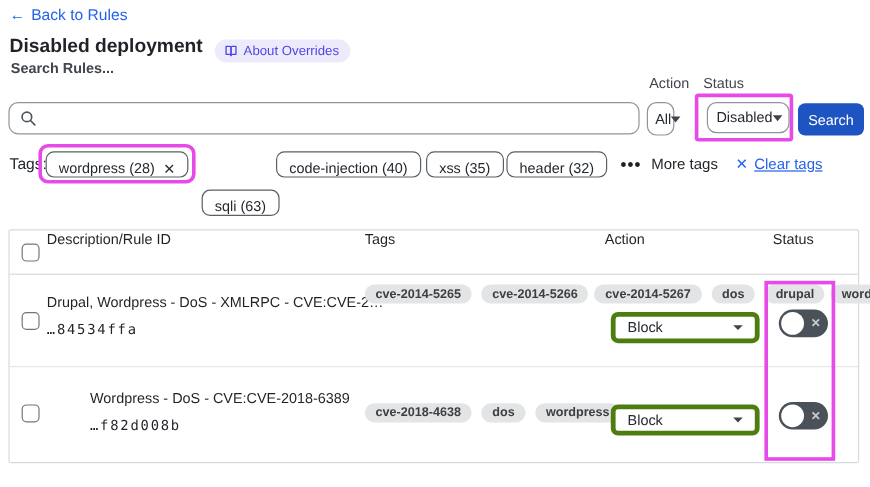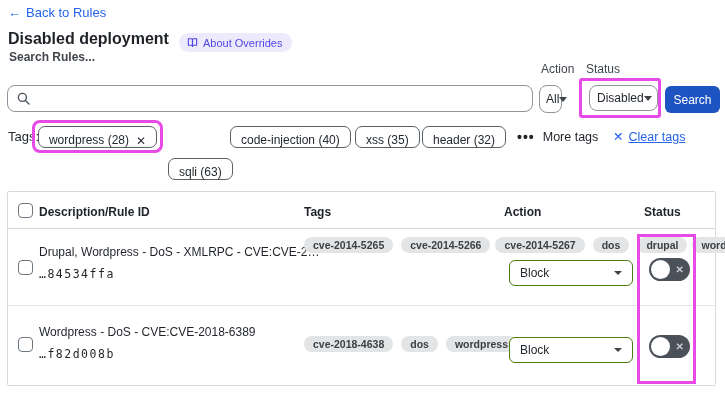--- a/index.html
+++ b/index.html
@@ -55,36 +55,36 @@
              font-size:12.5px;color:#1f2328;cursor:pointer;}
   .more-dots{font-size:14px;font-weight:bold;letter-spacing:1px;}
   .clear-tags{position:absolute;top:129px;left:613px;display:flex;align-items:center;gap:5px;
               font-size:12.5px;color:var(--link);cursor:pointer;}
   .clear-tags .u{text-decoration:underline;}
 
   
   .rules-table{position:absolute;top:191px;left:7px;width:709px;height:195px;border:1px solid var(--border-light);
                border-radius:2px;background:#fff;}
   .thead{position:relative;height:37px;border-bottom:1px solid var(--border-light);}
-  .th{position:absolute;top:13px;font-size:12px;font-weight:bold;color:#1f2328;}
+  .th{position:absolute;top:0;font-size:12px;font-weight:normal;color:#1f2328;}
   .th-desc{left:31px;} .th-tags{left:296px;} .th-action{left:496px;} .th-status{left:636px;}
   .cb{position:absolute;left:10px;width:15px;height:15px;border:1.5px solid #6e777f;border-radius:4px;
       background:#fff;cursor:pointer;}
   .thead .cb{top:11px;}
   .trow{position:relative;height:77px;border-bottom:1px solid #e4e7ea;}
   .trow:last-child{border-bottom:none;}
   .trow .cb{top:31px;}
   .desc-block{position:absolute;left:31px;top:16px;}
   .desc{font-size:12px;color:#1f2328;}
   .rule-id{font-family:"DejaVu Sans Mono",monospace;font-size:11.5px;letter-spacing:1.5px;color:#1f2328;margin-top:8px;}
   .tags-cell{position:absolute;left:296px;display:flex;flex-direction:row;gap:5px;font-weight:bold;}
   .tag-line{display:flex;gap:8px;}
   .pill{background:#e3e4e6;color:#3c4043;font-size:10.5px;padding:2px 9px;border-radius:9px;white-space:nowrap;}
   .action-select-cell{position:absolute;left:501px;top:31px;width:124px;height:26px;padding:0 10px;
-                      border:1px solid #4d7c0f;border-radius:6px;text-align:right;}
+                      border:4px solid #4d7c0f;border-radius:6px;text-align:right;}
   .action-select-cell .caret{border-top-width:4px;}
   .toggle{position:absolute;left:641px;top:29px;width:41px;height:23px;background:#4b5158;border-radius:12px;cursor:pointer;}
   .knob{position:absolute;left:2px;top:2px;width:19px;height:19px;border-radius:50%;background:#fff;}
   .toggle-x{position:absolute;right:6px;top:50%;transform:translateY(-52%);color:#c8cbce;font-size:10px;font-weight:bold;}
   .status-col-hl{position:absolute;left:637px;top:234px;width:59px;height:150px;border:3px solid var(--hl);
                  pointer-events:none;z-index:5;}
   .icon{display:inline-flex;align-items:center;justify-content:center;}
 </style>
 </head>
 <body>
@@ -194,21 +194,21 @@
         <span class="caret"></span>
       </div>
       <div class="toggle">
         <span class="knob"></span>
         <span class="toggle-x">✕</span>
       </div>
     </div>
 
     <div class="trow">
       <span class="cb"></span>
-      <div class="desc-block" style="top:19px;">
+      <div class="desc-block" style="top:19px;margin-left:36px;">
         <div class="desc">Wordpress - DoS - CVE:CVE-2018-6389</div>
         <div class="rule-id">…f82d008b</div>
       </div>
       <div class="tags-cell" style="top:30px;">
         <div class="tag-line">
           <span class="pill">cve-2018-4638</span>
           <span class="pill">dos</span>
           <span class="pill">wordpress</span>
         </div>
       </div>

